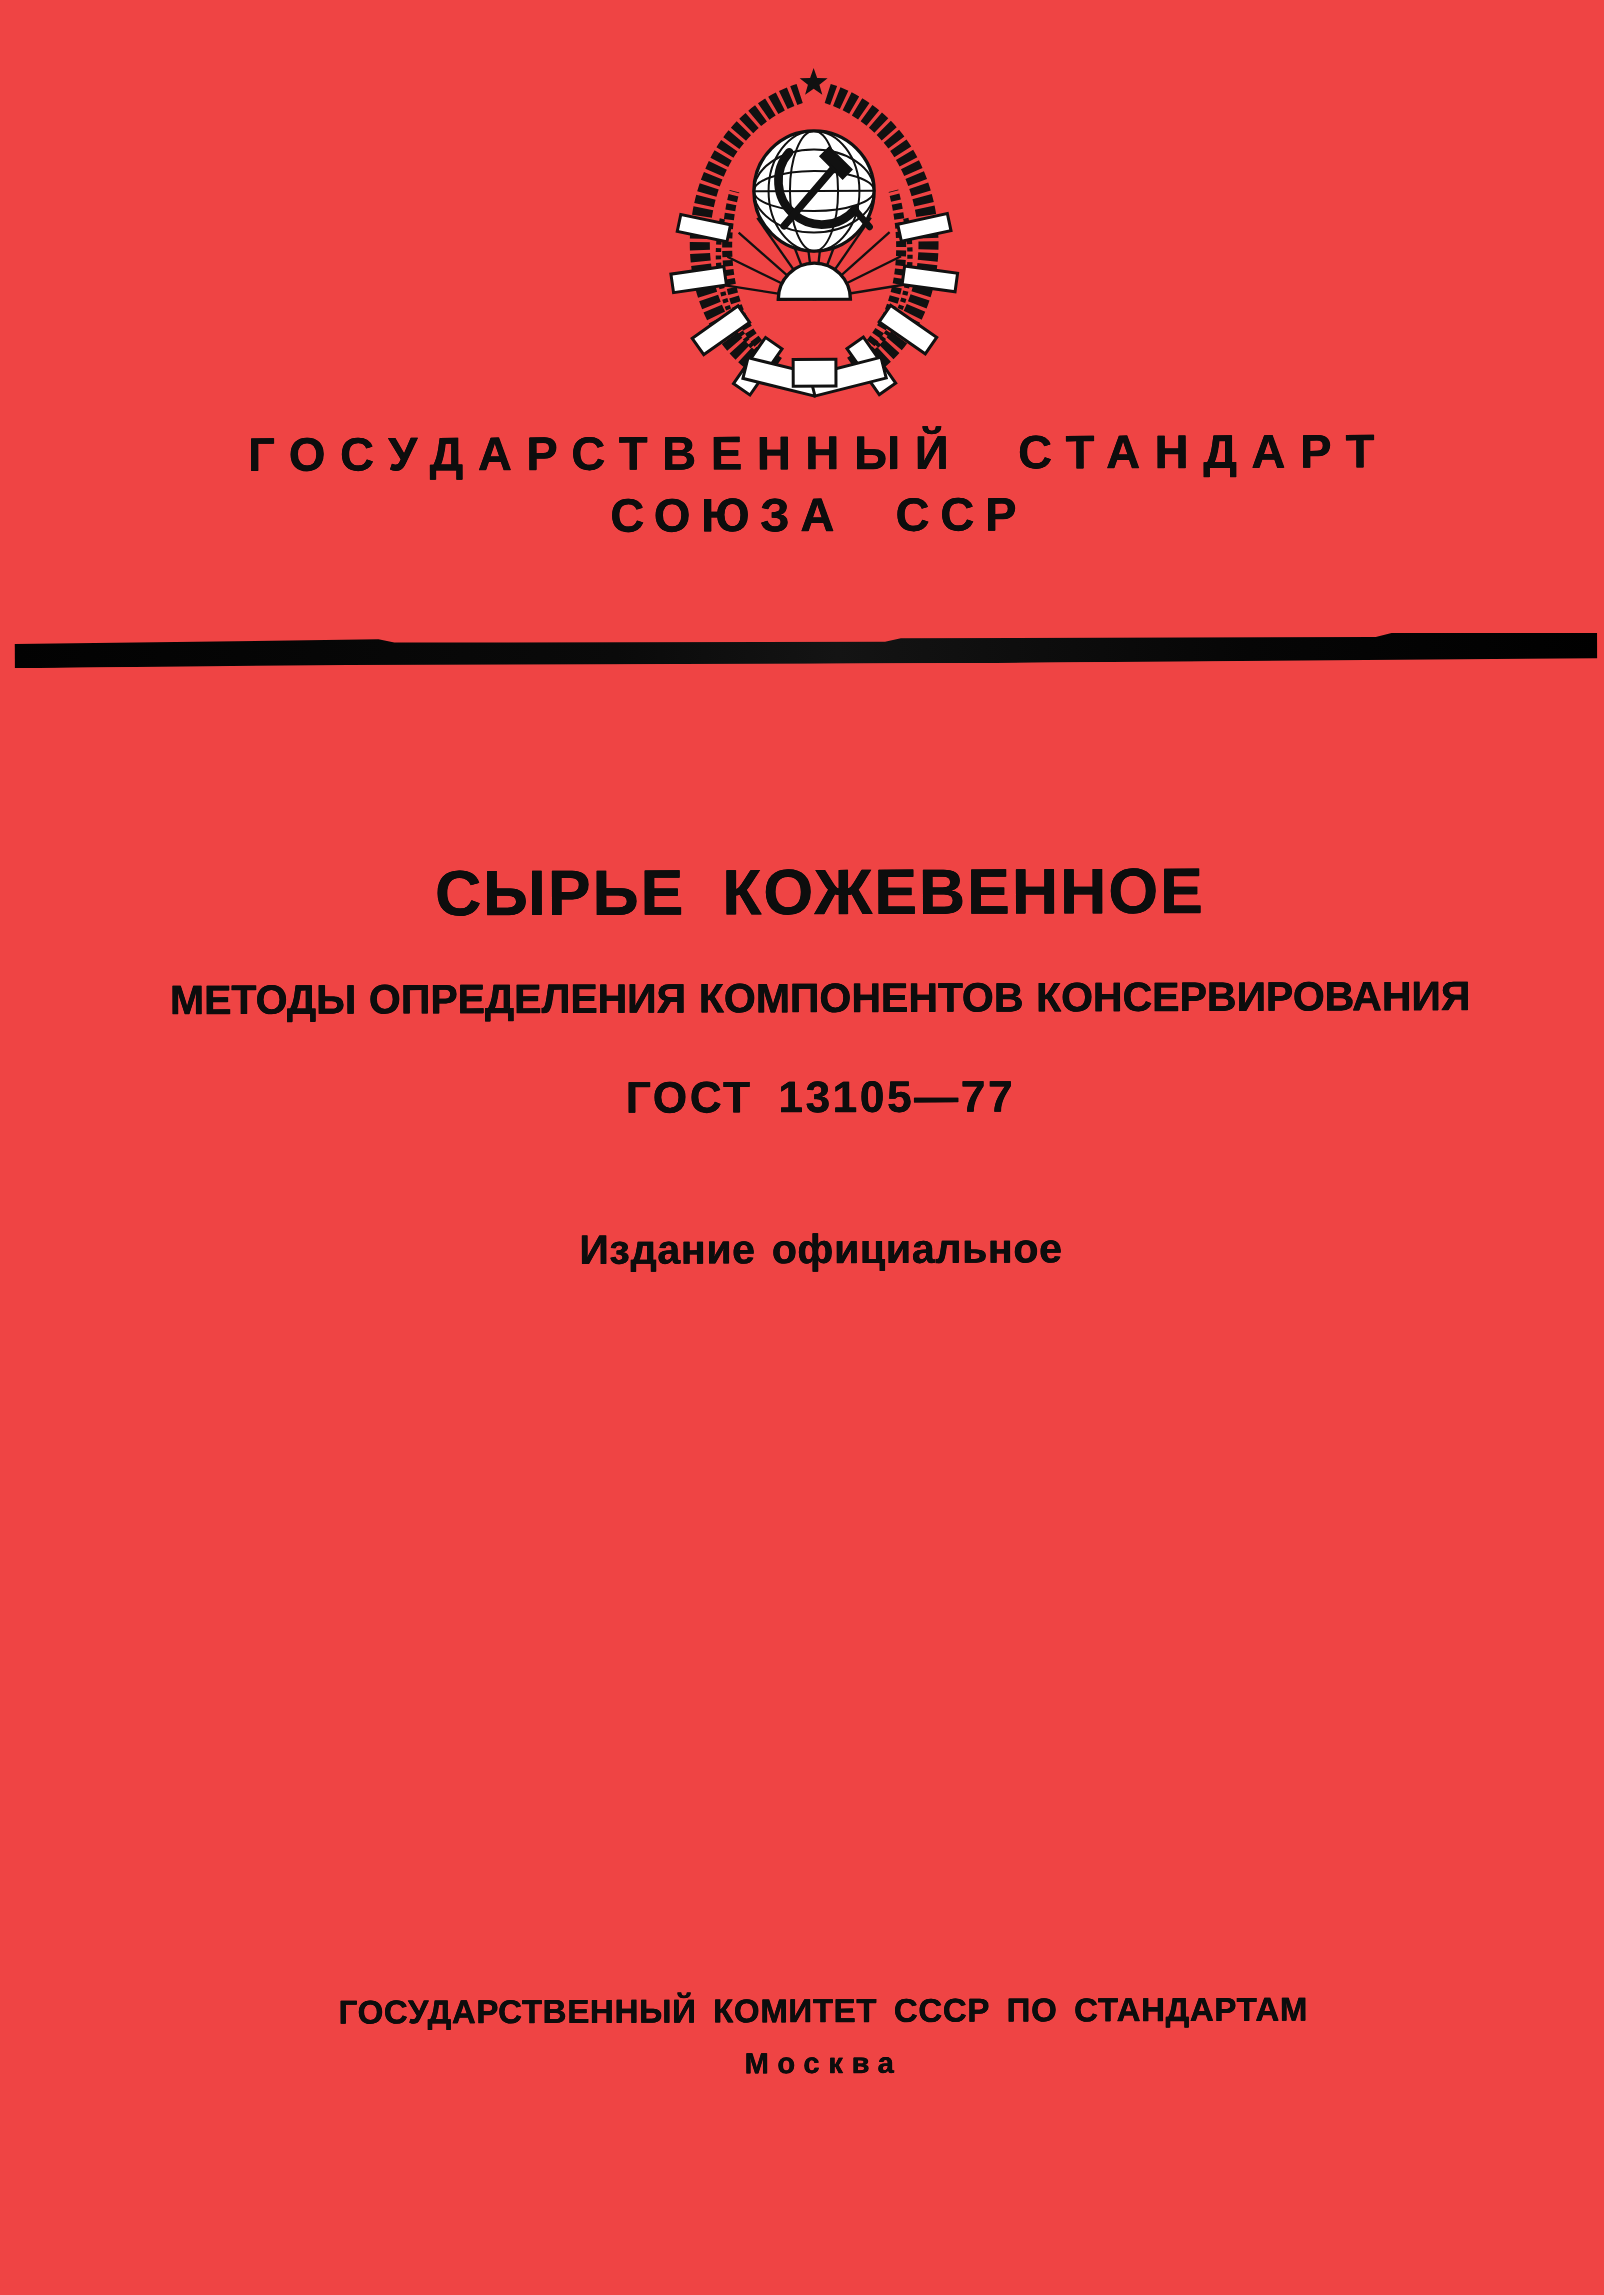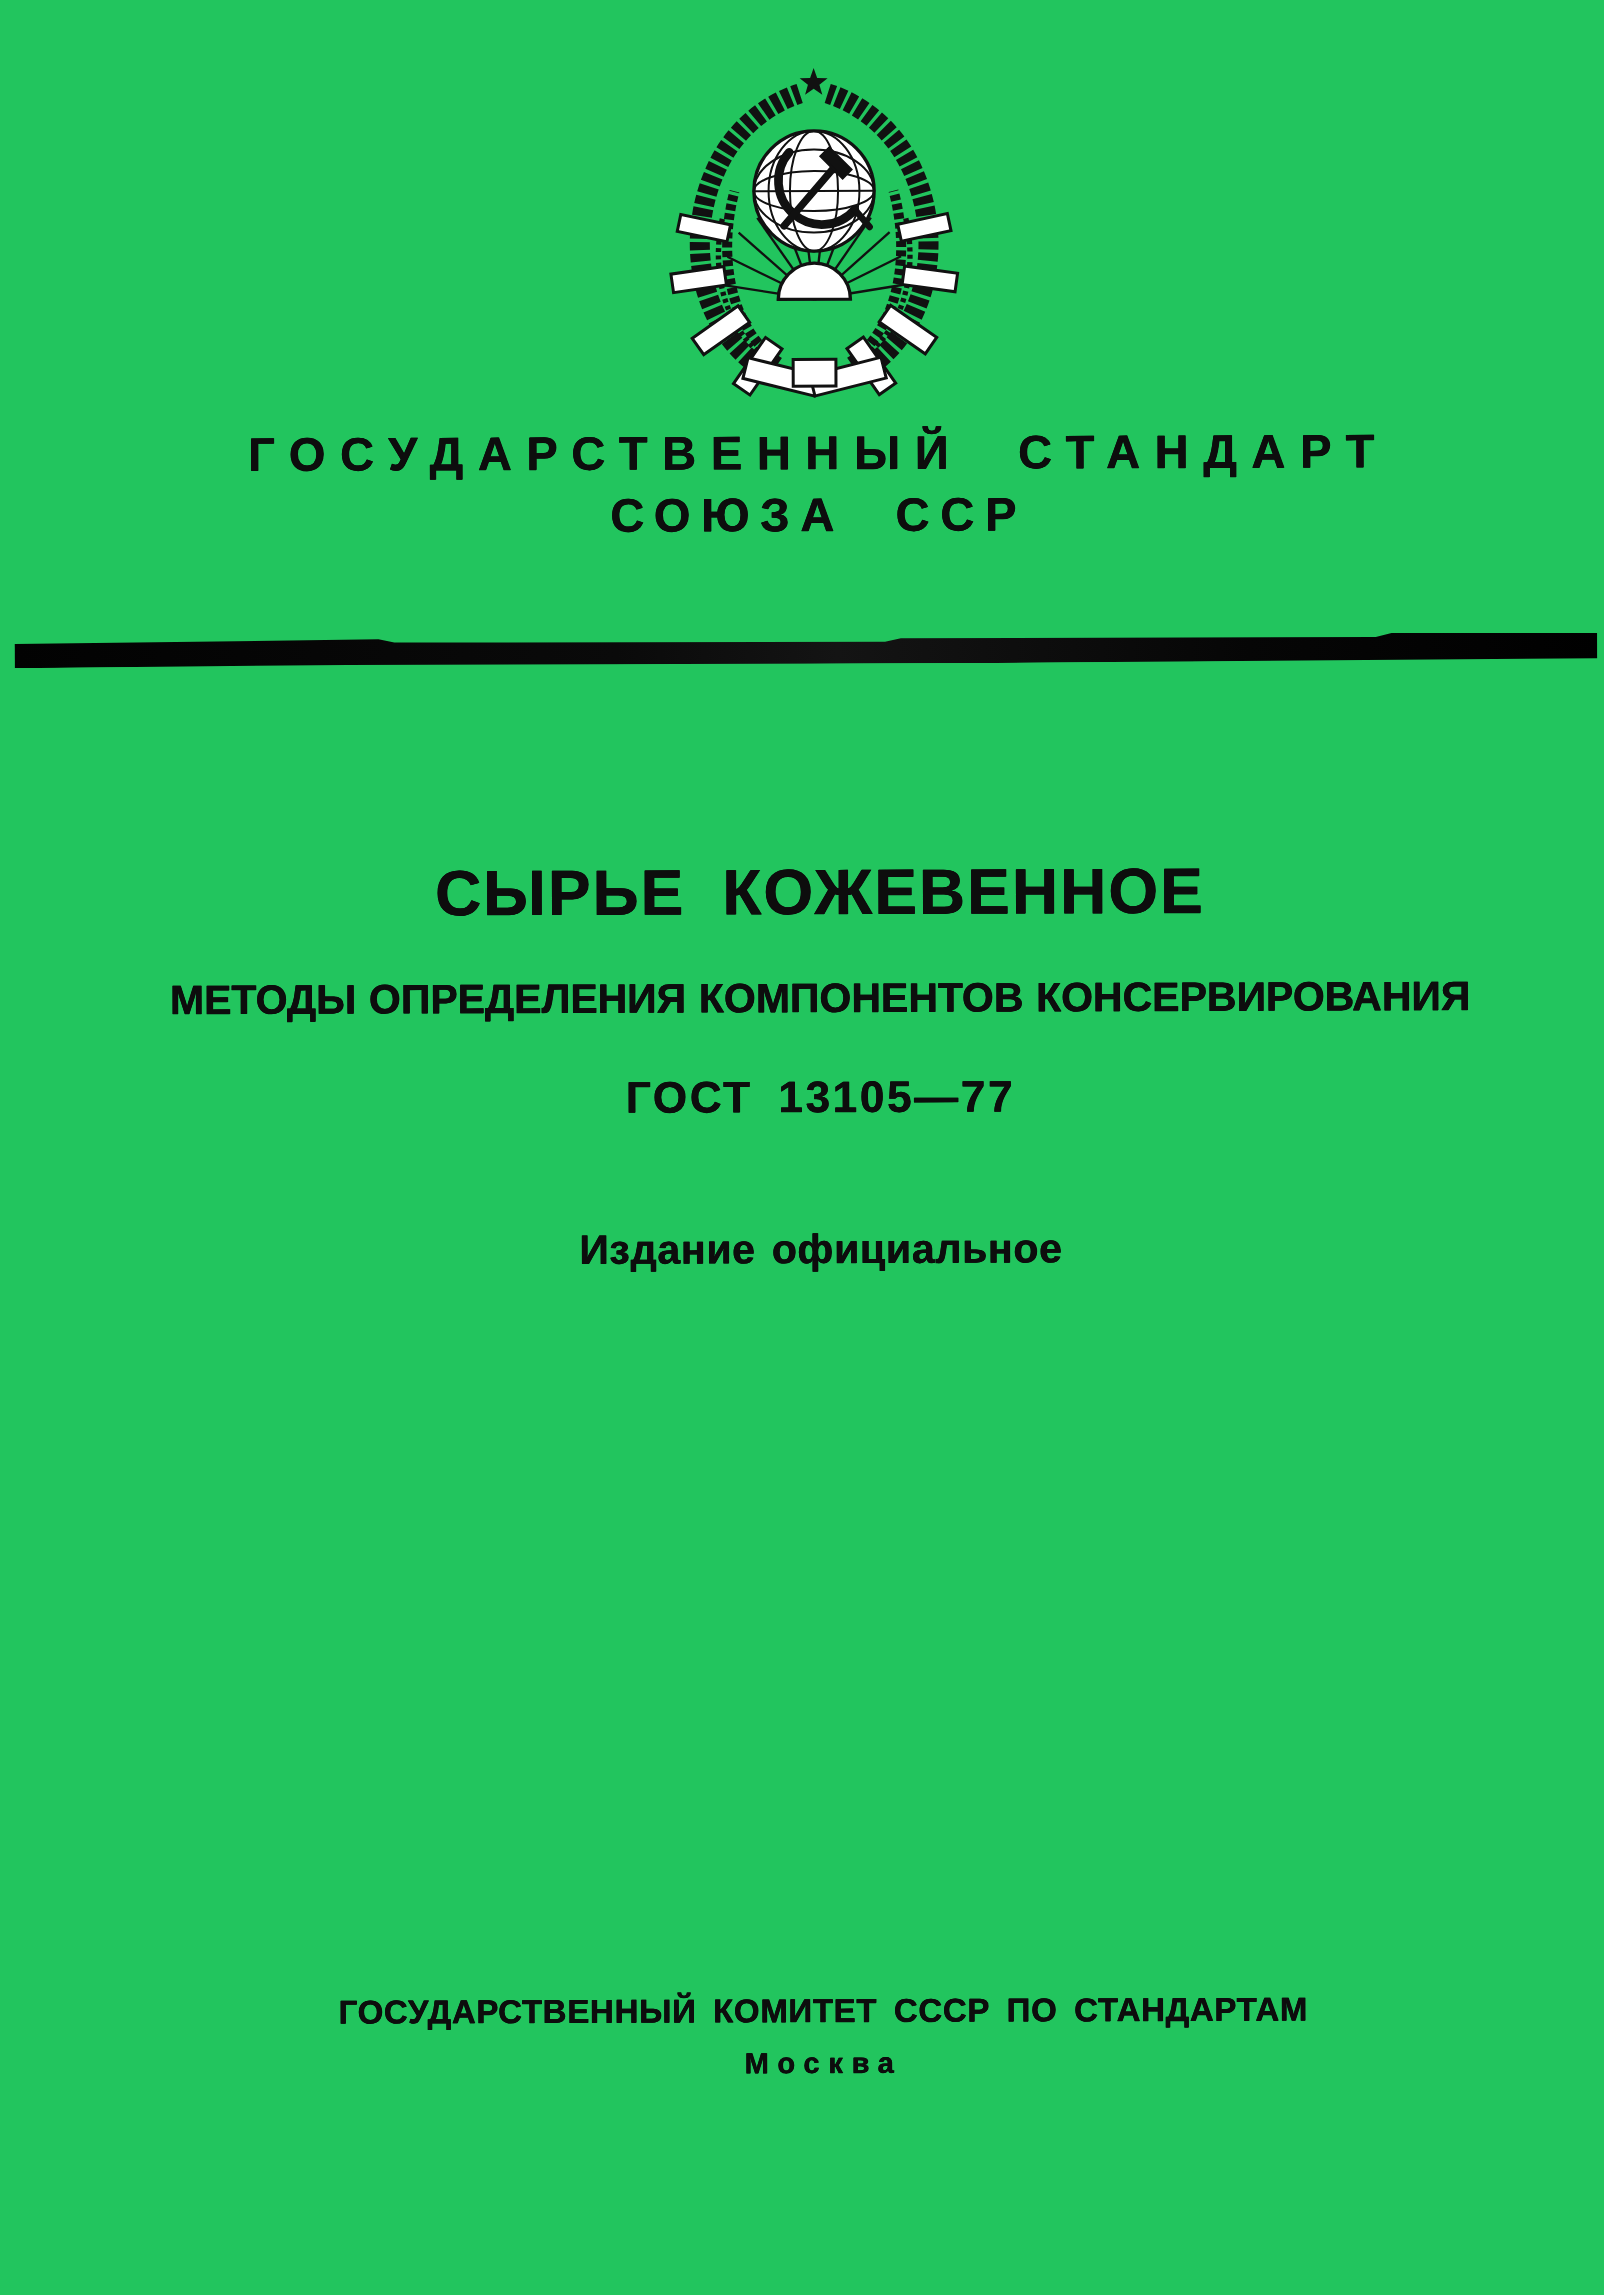--- a/index.html
+++ b/index.html
@@ -1,21 +1,21 @@
 <!DOCTYPE html>
 <html lang="ru" style="font-size:10.7px"><head>
 <meta charset="utf-8">
 <title>GOST 13105-77 Title Page</title>
 <style>
   html,body{margin:0;padding:0;background:#e8e8e8;}
   .page{
     position:relative;
     width:1604px;height:2295px;
     margin:0 auto;
-    background:#22c55e;
+    background:#ef4444;
     overflow:hidden;
     font-family:"Liberation Sans","DejaVu Sans",sans-serif;
     color:#0d0d0d;
   }
   .sheet{
     position:absolute;inset:0;
     transform:rotate(-0.18deg);
   }
   
   .line{

